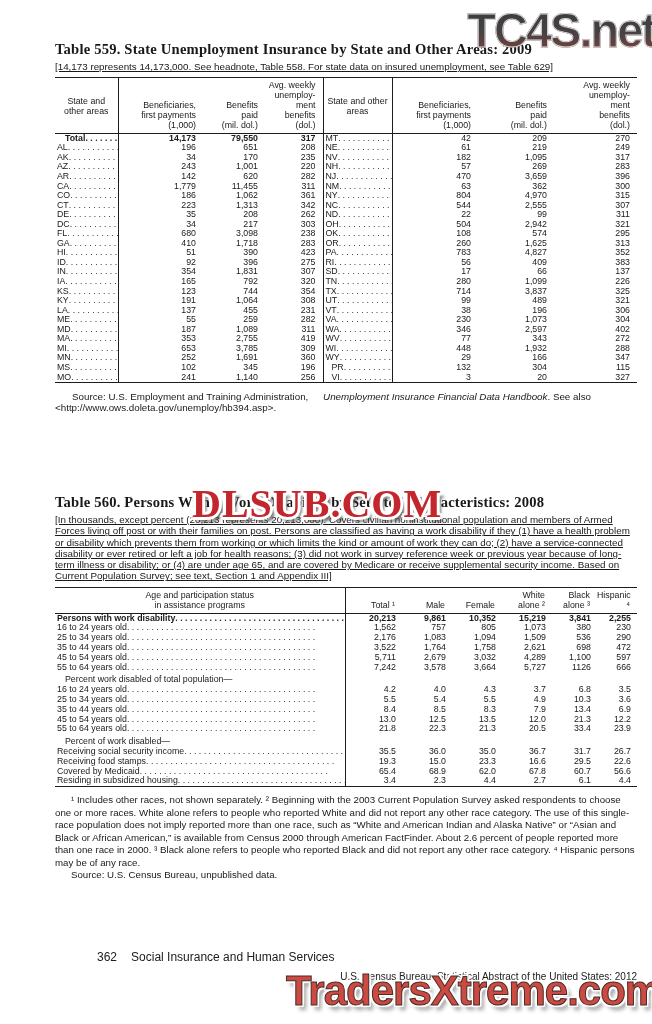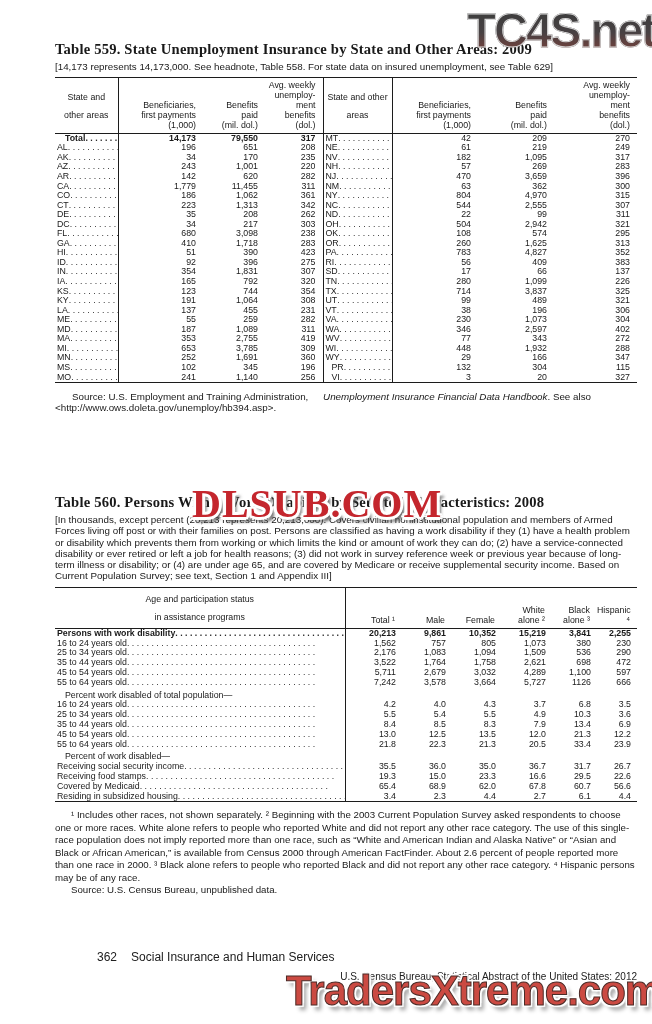--- a/index.html
+++ b/index.html
@@ -7,26 +7,26 @@
     width:652px;height:1024px;position:relative;background:#ffffff;
     font-family:"Liberation Sans",sans-serif;color:#191919;overflow:hidden;
   }
   .section{position:absolute;left:55px;width:582px;}
   #sec559{top:41px;}
   #sec560{top:494px;}
   .t-title{
     font-family:"Liberation Serif",serif;font-weight:bold;font-size:14.6px;
     margin:0 0 3px 0;letter-spacing:.2px;white-space:nowrap;
   }
-  .headnote{font-size:9.8px;line-height:11.3px;margin:0 0 5px 0;}
+  .headnote{font-size:9.8px;line-height:11.3px;margin:0 0 5px 0;text-decoration:underline;}
   table{border-collapse:collapse;width:100%;table-layout:fixed;}
   #t559,#t560{border-top:1.5px solid #1c1c1c;border-bottom:1.5px solid #1c1c1c;font-size:8.8px;}
   th{font-weight:normal;border-bottom:1px solid #1c1c1c;}
   th.num-h{vertical-align:bottom;text-align:right;padding:3px 7px 2px 0;line-height:9.9px;}
-  th.stub-h{vertical-align:middle;text-align:center;line-height:18px;padding:2px 0;}
+  th.stub-h{vertical-align:middle;text-align:center;line-height:10px;padding:2px 0;}
   td{padding:0;line-height:9.55px;height:9.55px;overflow:hidden;white-space:nowrap;}
   #t560 td{line-height:9.8px;height:9.8px;}
   td.num{text-align:right;padding-right:7px;}
   #t560 td.num{padding-right:6px;}
   .vr{border-right:1px solid #1c1c1c;}
   .sw{display:flex;overflow:hidden;}
   .lab{white-space:nowrap;padding-left:2px;}
   .dots{flex:1 1 auto;overflow:hidden;white-space:nowrap;color:#2a2a2a;}
   .dots::before{content:" . . . . . . . . . . . . . . . . . . . . . . . . . . . . . . . . . . . . . . .";}
   .bold{font-weight:bold;}

